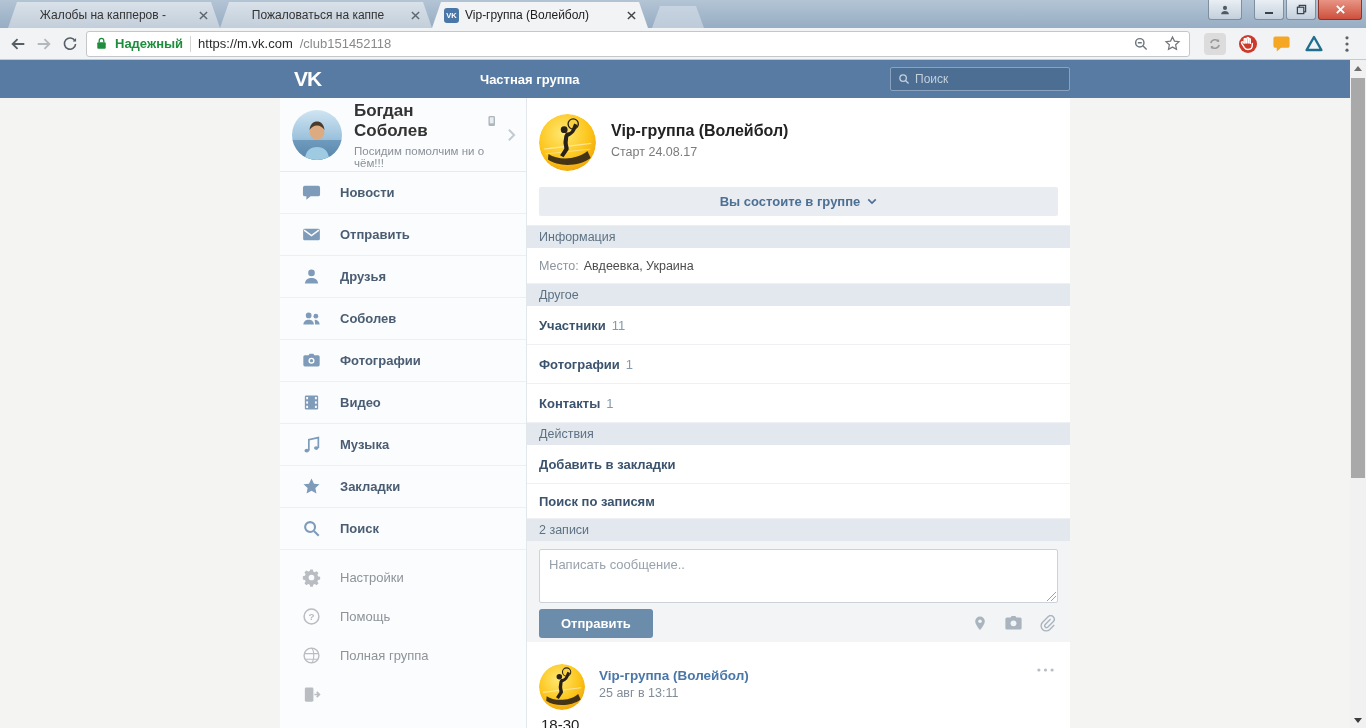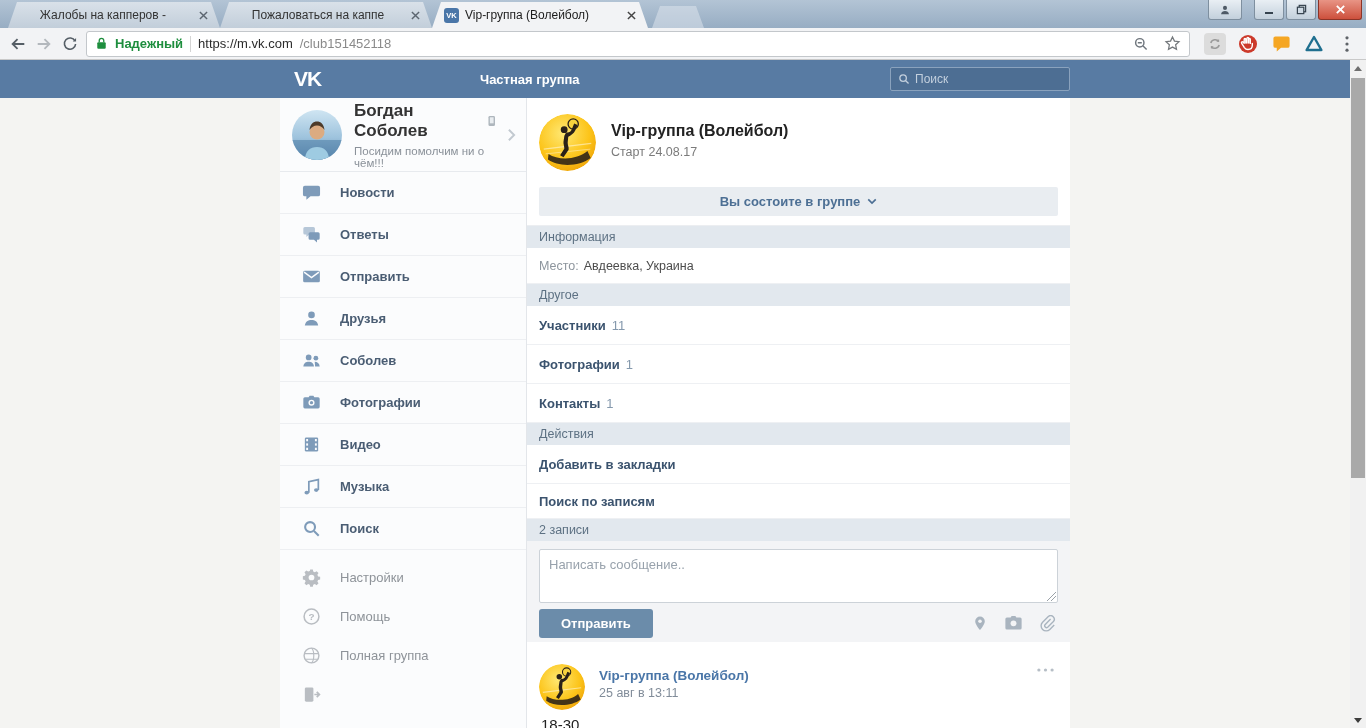--- a/index.html
+++ b/index.html
@@ -308,29 +308,20 @@
           <span class="mi">
               <svg width="19" height="19" viewBox="0 0 20 20" fill="currentColor">
                 <path d="M3 3h14q2 0 2 2v7q0 2-2 2H9l-4.4 3.6V14H3q-2 0-2-2V5q0-2 2-2z"></path>
               </svg>
             </span>
           <span>Новости</span>
         </div>
         <div class="menu-item">
           <span class="mi">
               <svg width="19" height="19" viewBox="0 0 20 20" fill="currentColor">
-                <path d="M3 2h9q1.6 0 1.6 1.6v4.8Q13.6 10 12 10H7.6l-3 2.5V10H3q-1.6 0-1.6-1.6V3.6Q1.4 2 3 2z" opacity=".55"></path>
-                <path d="M8.5 7.5h8.5q1.6 0 1.6 1.6v4.8q0 1.6-1.6 1.6h-1.2v2.8L12.6 15.5H8.5q-1.6 0-1.6-1.6V9.1q0-1.6 1.6-1.6z"></path>
-              </svg>
-            </span>
-          <span>Ответы</span>
-        </div>
-        <div class="menu-item">
-          <span class="mi">
-              <svg width="19" height="19" viewBox="0 0 20 20" fill="currentColor">
                 <rect x="1.2" y="4" width="17.6" height="12" rx="1.6"></rect>
                 <path d="M2.2 5.4 10 11.2l7.8-5.8" fill="none" stroke="#fbfcfd" stroke-width="1.6"></path>
               </svg>
             </span>
           <span>Отправить</span>
         </div>
         <div class="menu-item">
           <span class="mi">
               <svg width="19" height="19" viewBox="0 0 20 20" fill="currentColor">
                 <circle cx="10" cy="6.2" r="3.5"></circle>
@@ -378,20 +369,28 @@
         </div>
         <div class="menu-item">
           <span class="mi">
               <svg width="19" height="19" viewBox="0 0 20 20" fill="currentColor">
                 <path d="M7.2 16.5V5l10-2.2v11" fill="none" stroke="currentColor" stroke-width="1.8"></path>
                 <ellipse cx="5" cy="16.5" rx="2.4" ry="1.9"></ellipse>
                 <ellipse cx="15" cy="13.8" rx="2.4" ry="1.9"></ellipse>
               </svg>
             </span>
           <span>Музыка</span>
+        </div>
+        <div class="menu-item">
+          <span class="mi">
+              <svg width="19" height="19" viewBox="0 0 20 20" fill="currentColor">
+                <path d="M10 1.6 12.6 7l5.8.7-4.3 4 1.1 5.7L10 14.5l-5.2 2.9 1.1-5.7-4.3-4L7.4 7z"></path>
+              </svg>
+            </span>
+          <span>Закладки</span>
         </div>
         <div class="menu-item">
           <span class="mi">
               <svg width="19" height="19" viewBox="0 0 20 20" fill="none" stroke="currentColor" stroke-width="2.2">
                 <circle cx="8.5" cy="8.5" r="5.2"></circle>
                 <path d="M12.6 12.6 17.6 17.6"></path>
               </svg>
             </span>
           <span>Поиск</span>
         </div>

